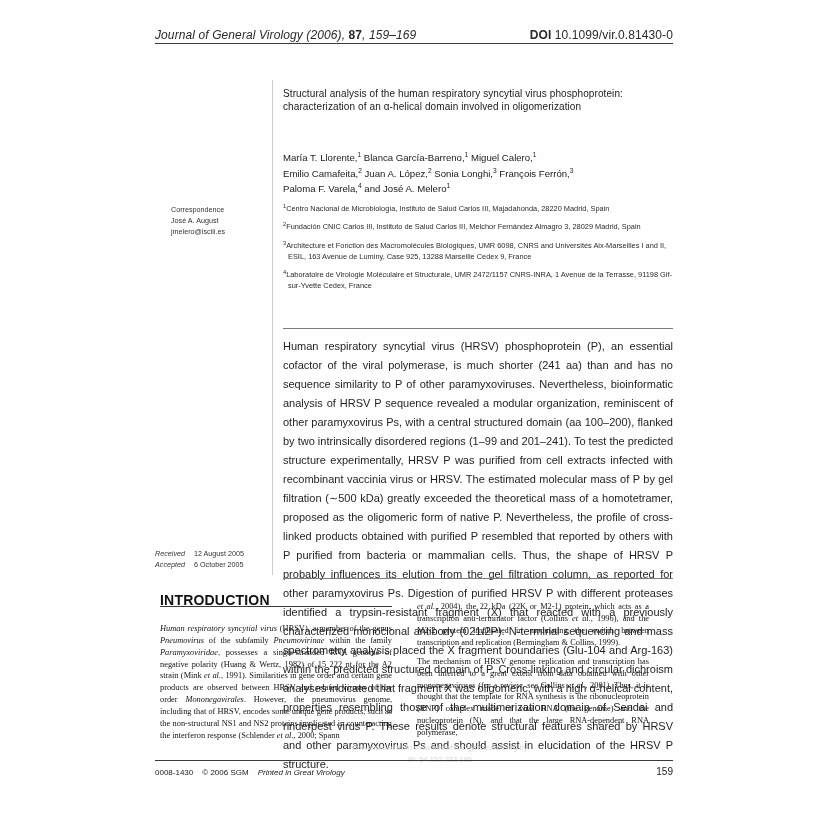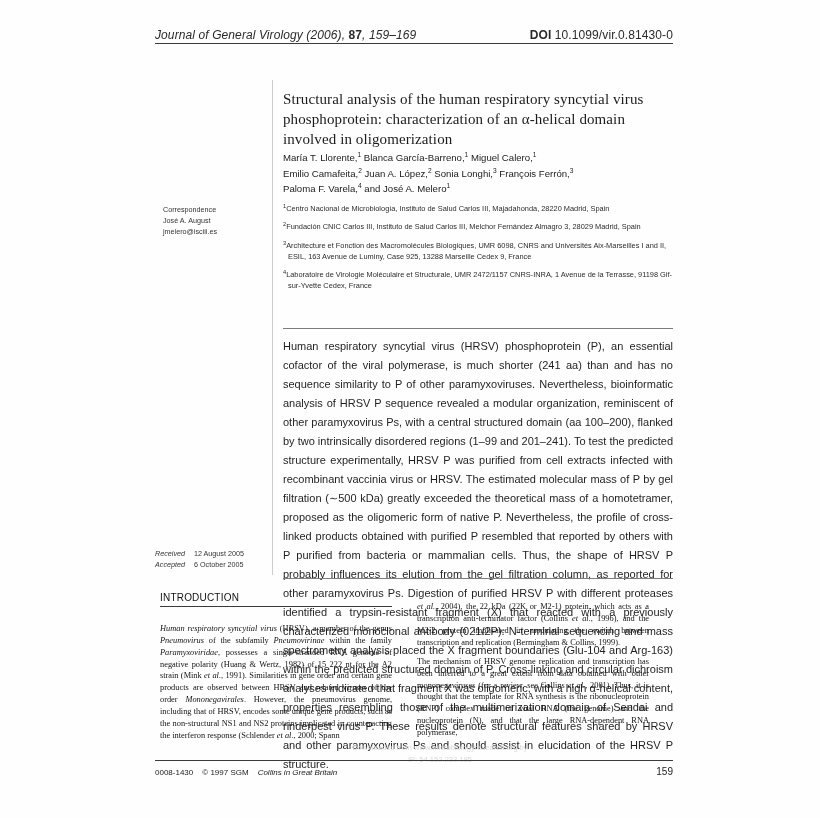--- a/index.html
+++ b/index.html
@@ -53,21 +53,21 @@
   .left-rail {
     position: absolute;
     left: 155px;
     top: 80px;
     width: 112px;
     font-family: "Liberation Sans", sans-serif;
     font-size: 7.2px;
     color: #333;
     line-height: 1.55;
   }
-  .corr-block { position: absolute; left: 8px; top: 124px; width: 110px; }
+  .corr-block { position: absolute; left: 16px; top: 124px; width: 110px; }
   .corr-title { font-weight: normal; }
   .corr-name { }
   .corr-mail { }
   .dates-block { position: absolute; left: 0px; top: 468px; width: 112px; font-size: 7.2px; }
   .date-row { white-space: nowrap; }
   .date-row .lbl { display: inline-block; font-style: italic; }
 
   
   .vrule {
     position: absolute;
@@ -77,22 +77,22 @@
     height: 495px;
     background: #cdcdcd;
   }
 
   
   .title {
     position: absolute;
     left: 283px;
     top: 80px;
     width: 392px;
-    font-family: Liberation Serif, serif;
-    font-size: 15px;
+    font-family: Liberation Sans, sans-serif;
+    font-size: 10px;
     line-height: 1.33;
     color: #1b1b1b;
     font-weight: normal;
     letter-spacing: 0.1px;
   }
 
   
   .authors {
     position: absolute;
     left: 283px;
@@ -153,22 +153,22 @@
     background: #7d7d7d;
   }
 
   
   .section-head {
     position: absolute;
     left: 160px;
     top: 592px;
     width: 100px;
     font-family: "Liberation Sans", sans-serif;
-    font-size: 10px;
-    font-weight: normal;
+    font-size: 14px;
+    font-weight: bold;
     color: #111;
     letter-spacing: 0.2px;
   }
   .rule-sec {
     position: absolute;
     left: 160px;
     top: 606px;
     width: 232px;
     height: 1px;
     background: #3b3b3b;
@@ -293,18 +293,18 @@
   </div>
 
   <div class="watermark">
     <div>Downloaded from www.microbiologyresearch.org by</div>
     <div>IP: 54.152.233.185</div>
   </div>
 
   <div class="rule-bot"></div>
   <div class="footer">
     <div class="left">
-      <span>0008-1430</span><span class="fsp"></span><span>© 1997 SGM</span><span class="fsp"></span><i>Collins in Great Britain</i>
+      <span>0008-1430</span><span class="fsp"></span><span>© 2006 SGM</span><span class="fsp"></span><i>Printed in Great Virology</i>
     </div>
     <div class="pageno">159</div>
   </div>
 
 </div>
 
 </body></html>

